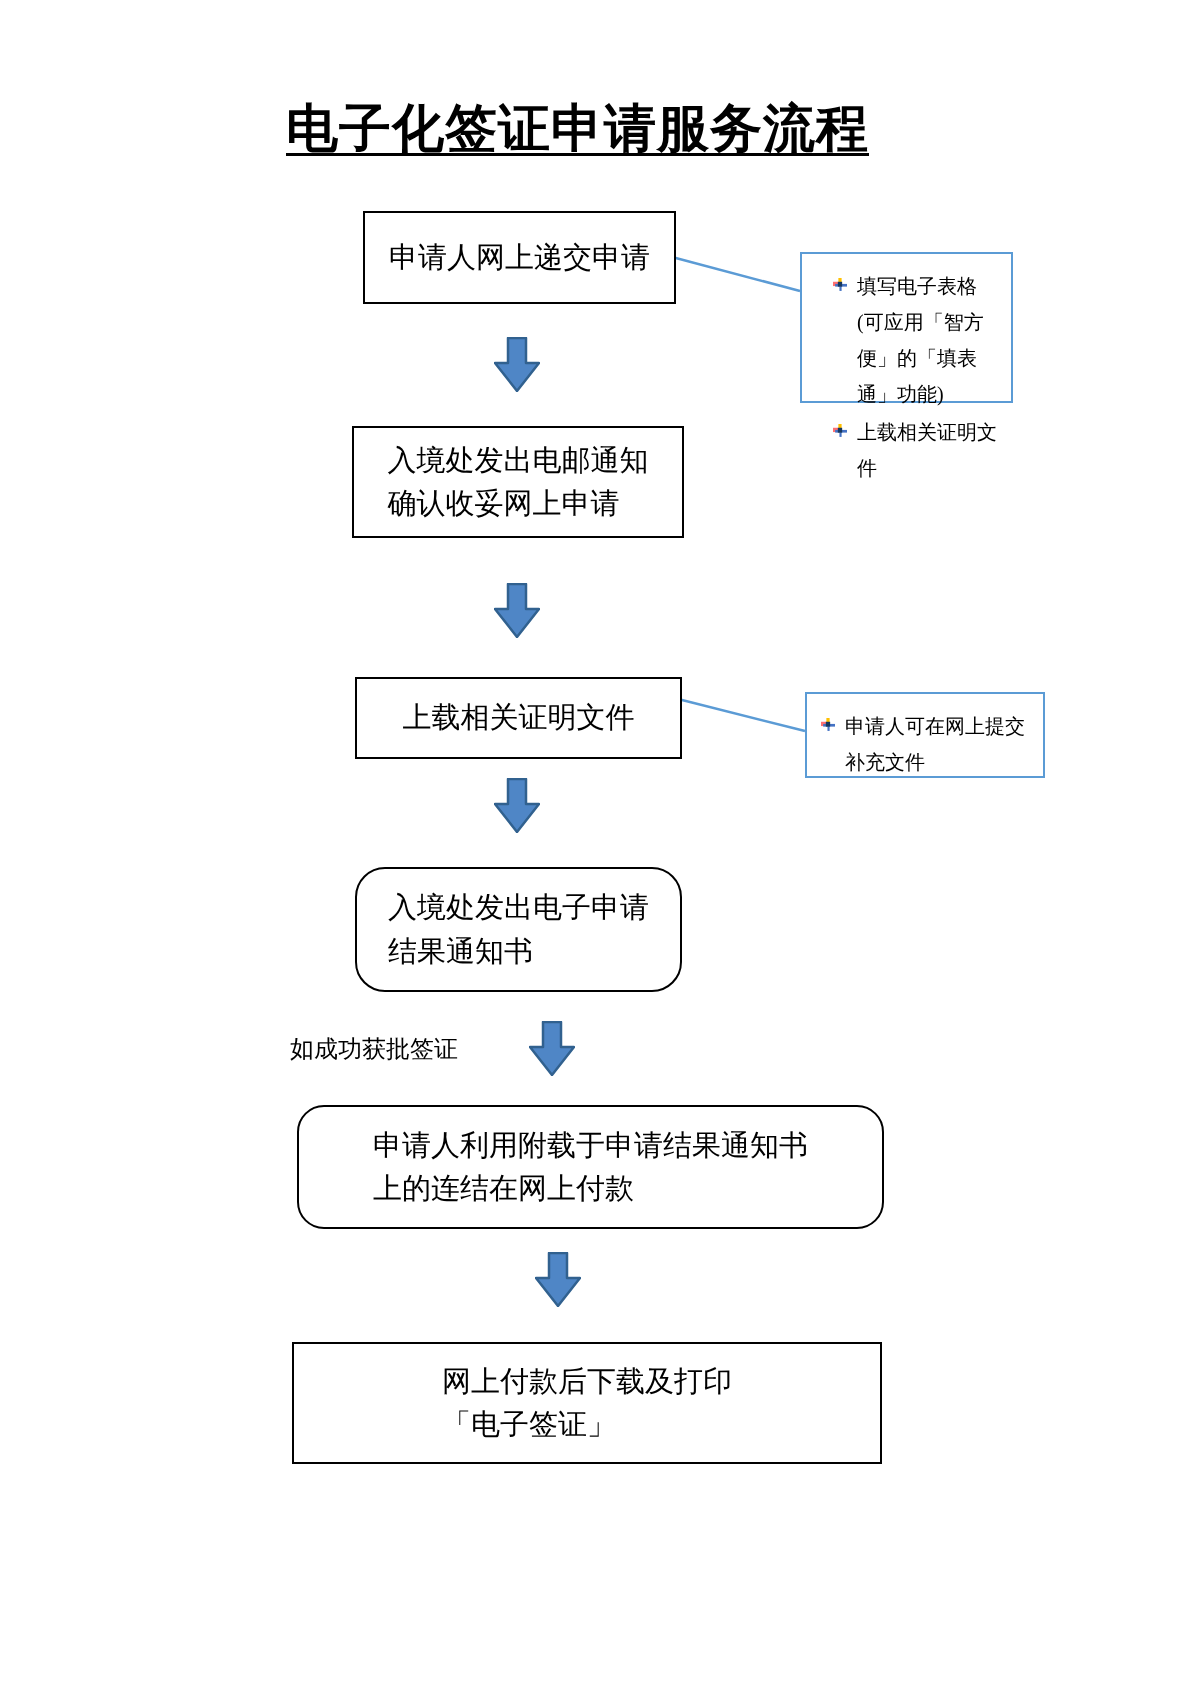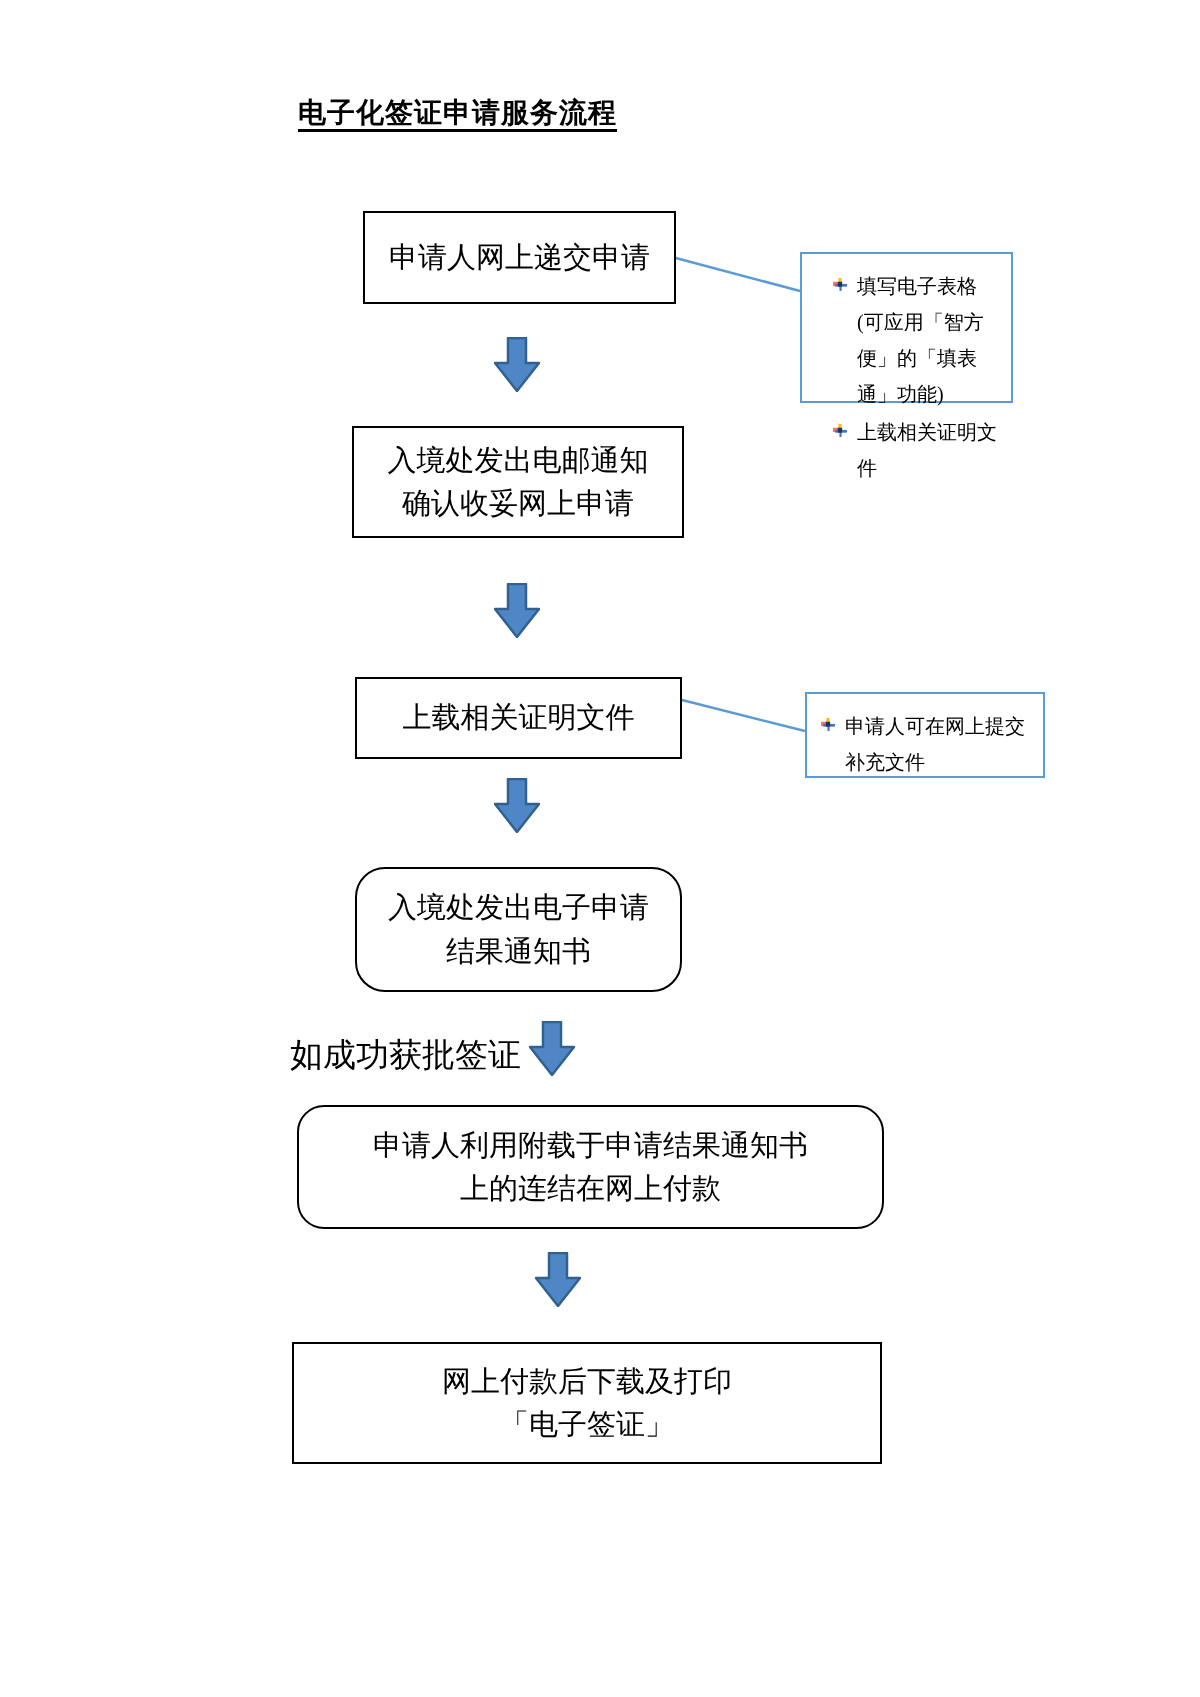--- a/index.html
+++ b/index.html
@@ -15,34 +15,33 @@
   html,body{margin:0;padding:0;background:#ffffff;}
   .page{
     position:relative;
     width:1200px;height:1697px;
     background:#ffffff;
     font-family:"Liberation Serif","DejaVu Serif",serif;
     color:#000;
     overflow:hidden;
   }
   .title{
-    position:absolute;left:298px;top:94px;
-    font-size:28px;font-weight:bold;
+    position:absolute;left:286px;top:94px;
+    font-size:52px;font-weight:bold;
     text-decoration:underline;
     text-decoration-thickness:3px;
     text-underline-offset:7px;
     letter-spacing:1px;
     white-space:nowrap;
   }
   .step{
     position:absolute;
     border:2px solid var(--box-border);
     background:#fff;
     display:flex;align-items:center;justify-content:center;
-    text-align:center;
     font-size:29px;
     line-height:1.5;
   }
   .step-text{white-space:pre-line;}
   .step1{left:363px;top:211px;width:309px;height:89px;}
   .step2{left:352px;top:387px;width:328px;height:108px;margin-top:39px;}
   .step3{left:355px;top:677px;width:323px;height:78px;}
   .step4{left:355px;top:867px;width:323px;height:121px;border-radius:30px;}
   .step5{left:297px;top:1105px;width:583px;height:120px;border-radius:27px;}
   .step6{left:292px;top:1342px;width:586px;height:118px;}
@@ -71,21 +70,21 @@
   }
   .callout1{left:800px;top:252px;width:213px;height:151px;padding-left:29px;}
   .callout2{left:805px;top:692px;width:240px;height:86px;}
   .callout ul{list-style:none;margin:0;padding:0;}
   .callout li{display:flex;align-items:flex-start;margin:0 0 2px 0;}
   .bullet-icon{flex:0 0 auto;width:14px;height:14px;margin:10px 10px 0 2px;}
   .callout .li-text{flex:1 1 auto;}
 
   .branch-label{
     position:absolute;left:290px;top:1033px;
-    font-size:33px;white-space:nowrap;
+    font-size:24px;white-space:nowrap;
   }
   .connector-overlay{
     position:absolute;left:0;top:0;width:1200px;height:1697px;
     pointer-events:none;
   }
   .connector-overlay line{
     stroke:var(--callout-border);
     stroke-width:2.5;
   }
 </style>

